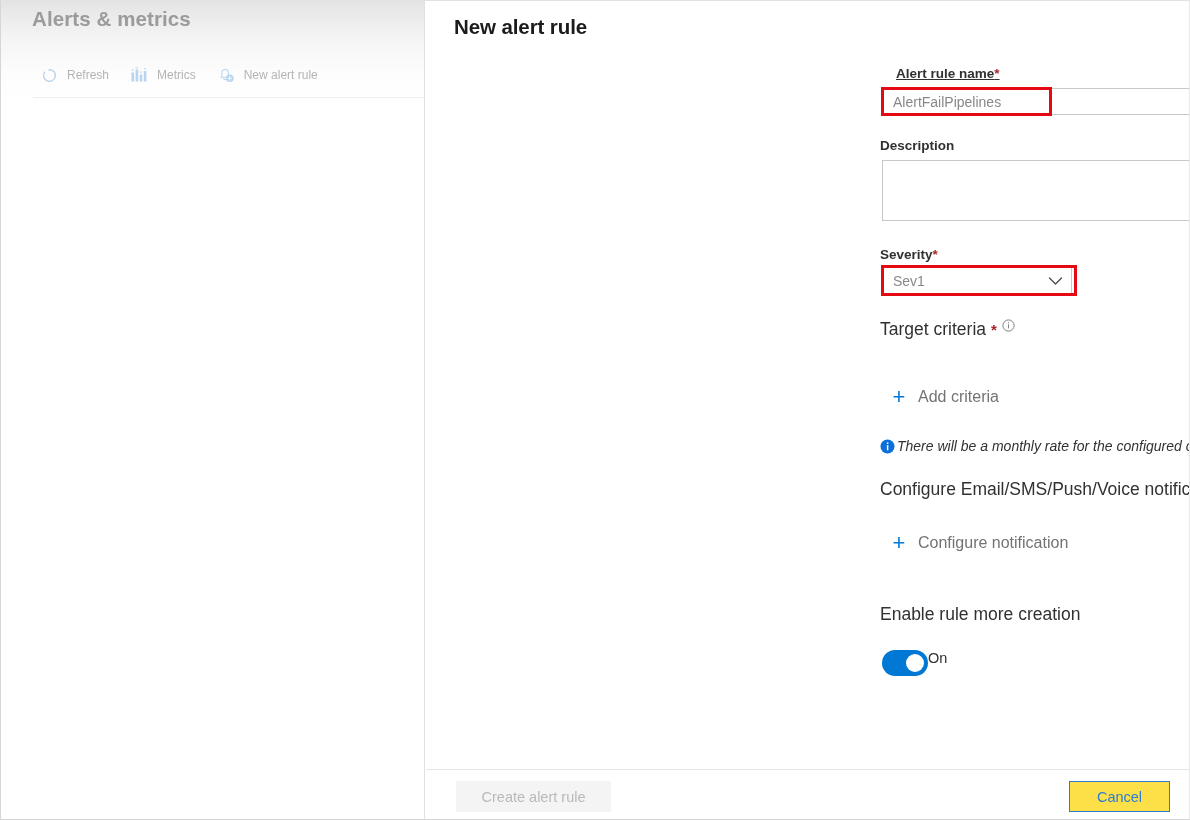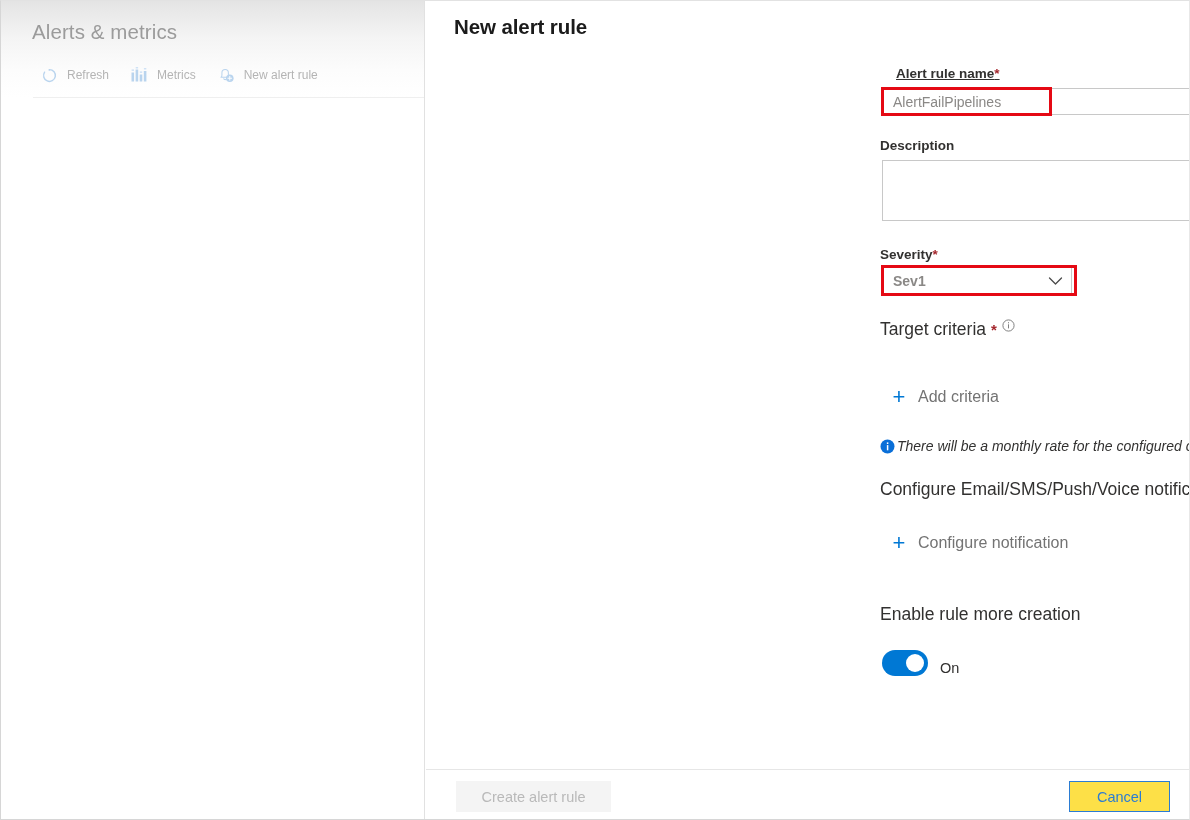--- a/index.html
+++ b/index.html
@@ -31,23 +31,23 @@
     overflow: hidden;
   }
   #left-gradient {
     position: absolute;
     left: 0; top: 0; width: 424px; height: 96px;
     background: linear-gradient(to bottom, #e4e4e4 0%, #f4f4f4 38%, #fcfcfc 72%, #ffffff 100%);
     pointer-events: none;
   }
   #left-title {
     position: absolute;
-    left: 31px; top: 19px;
+    left: 31px; top: 6px;
     font-size: 20.5px;
-    font-weight: 400;
+    font-weight: 700;
     color: #9b9b9b;
     letter-spacing: .1px;
     white-space: nowrap;
   }
   #left-toolbar {
     position: absolute;
     left: 31px; top: 62px;
     display: flex;
     align-items: center;
     gap: 0px;
@@ -124,21 +124,20 @@
   #severity-select {
     position: absolute;
     left: 456px; top: 266px;
     width: 190px; height: 27px;
     border: 1px solid #c8c8c8;
     background: #ffffff;
     display: flex;
     align-items: center;
     padding: 0 8px 0 10px;
     cursor: default;
-    font-weight: bold;
   }
   #severity-value {
     font-size: 14px;
     color: #8a8886;
     flex: 1;
   }
 
   
   .section-head {
     position: absolute;
@@ -198,22 +197,21 @@
     font-size: 14px;
     font-style: italic;
     color: #323130;
   }
 
   
   #toggle-row {
     position: absolute;
     left: 456px; top: 649px;
     display: flex;
-    align-items: flex-end;
-    gap: 12px;
+    align-items: flex-start;
   }
   #toggle-switch {
     width: 46px; height: 26px;
     border-radius: 13px;
     background: #0078d4;
     position: relative;
     cursor: pointer;
   }
   #toggle-knob {
     position: absolute;

